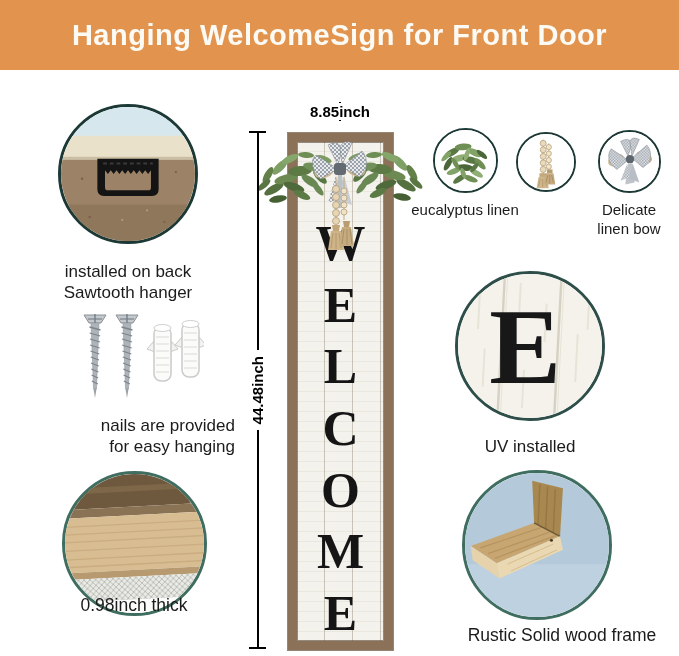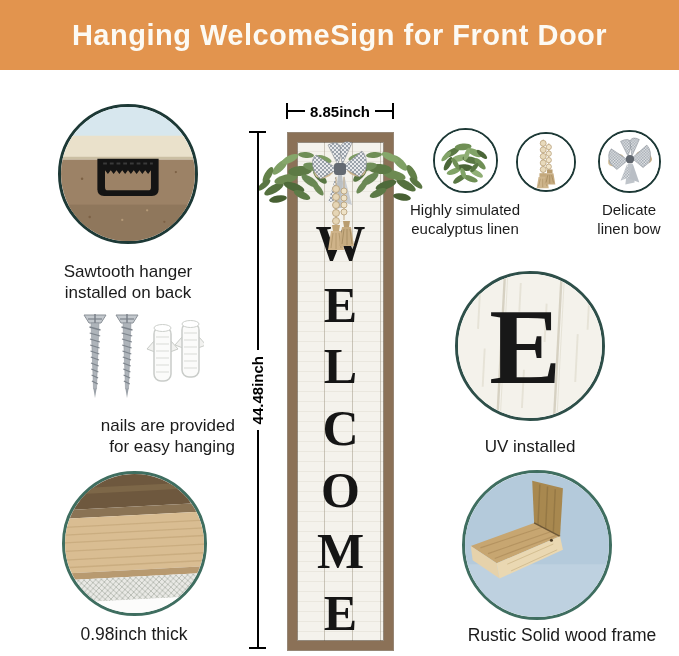--- a/index.html
+++ b/index.html
@@ -32,21 +32,21 @@
             repeating-linear-gradient(to bottom, rgba(255,255,255,0) 0 9px, rgba(205,198,182,.25) 9px 10px),
             #f4f2ec; }
   .letters { position:absolute; left:0; right:0; top:76px; bottom:3px;
              display:flex; flex-direction:column; justify-content:space-between; align-items:center;
              font-family:"Liberation Serif","DejaVu Serif",serif; font-weight:700; font-size:50px;
              line-height:1; color:#151515; }
   .decor { position:absolute; left:254px; top:129px; width:172px; height:122px; }
 
   
   .h-dim { position:absolute; left:286px; top:102px; width:108px; height:18px;
-           display:flex; align-items:center; color:#000; }
+           display:flex; align-items:center; color:#000;flex-direction:column; }
   .h-dim .cap { width:2px; height:16px; background:#000; }
   .h-dim .ln { height:2px; background:#000; flex:1; }
   .h-dim .lbl { font-size:15px; font-weight:600; padding:0 5px; white-space:nowrap; }
 
   .v-dim { position:absolute; left:249px; top:131px; width:17px; height:518px;
            display:flex; flex-direction:column; align-items:center; color:#000; }
   .v-dim .cap { height:2px; width:17px; background:#000; }
   .v-dim .ln { width:2px; background:#000; flex:1; }
   .v-dim .lbl { writing-mode:vertical-rl; transform:rotate(180deg); font-size:15px; font-weight:600;
                 padding:6px 0; white-space:nowrap; }
@@ -72,22 +72,22 @@
       <circle cx="30" cy="115" r="1.3" fill="#7c6145"></circle>
         <circle cx="108" cy="120" r="1.2" fill="#7c6145"></circle>
       <circle cx="64" cy="118" r="1.2" fill="#b59a78"></circle>
         <circle cx="90" cy="108" r="1.2" fill="#b59a78"></circle>
       <path d="M38,54 L102,54 L102,86 Q102,93 95,93 L45,93 Q38,93 38,86 Z" fill="#141414"></path>
       <path d="M46,84 L46,66 L49,70 L52,66 L55,70 L58,66 L61,70 L64,66 L67,70 L70,66 L73,70 L76,66 L79,70 L82,66 L85,70 L88,66 L91,70 L94,66 L94,84 Q94,87 91,87 L49,87 Q46,87 46,84 Z" fill="#9c8266"></path>
       <line x1="44" y1="59" x2="96" y2="59" stroke="#4a4a4a" stroke-width="2" stroke-dasharray="4 3" opacity=".7"></line>
     </svg>
   </div>
   <div class="caption" style="left:28px; top:261px; width:200px;">
+    <span>installed on back</span>
     <span>Sawtooth hanger</span>
-    <span>installed on back</span>
   </div>
 
   <div style="position:absolute; left:70px; top:305px; width:134px; height:102px;">
     <svg viewBox="0 0 134 102">
       <g transform="translate(14,4)">
         <polygon points="0,6 22,6 17,14 5,14" fill="#c3c8cd" stroke="#8a9097" stroke-width="1"></polygon>
         <line x1="11" y1="5" x2="11" y2="14" stroke="#7b828a" stroke-width="1.5"></line>
         <line x1="4" y1="10" x2="18" y2="10" stroke="#7b828a" stroke-width="1.2"></line>
         <polygon points="7,14 15,14 12.5,80 9.5,80" fill="#aeb4ba" stroke="#868d94" stroke-width=".5"></polygon>
         <path d="M5.5,18 L16.5,21 M5.7,24 L16.2,27 M6,30 L15.9,33 M6.2,36 L15.6,39 M6.5,42 L15.3,45 M6.8,48 L15,51 M7,54 L14.7,57 M7.3,60 L14.4,63 M7.6,66 L14.1,69 M7.9,72 L13.8,75" stroke="#7d848c" stroke-width="1.3"></path>
@@ -135,21 +135,21 @@
         <rect x="-10" y="12" width="165" height="6" fill="#7d6748"></rect>
         <rect x="-10" y="34" width="165" height="9" fill="#8a7354"></rect>
         <rect x="-10" y="43" width="165" height="57" fill="#d9bd92"></rect>
         <path d="M-10,52 L155,52 M-10,60 L155,60 M-10,68 L155,68 M-10,77 L155,77 M-10,86 L155,86 M-10,94 L155,94" stroke="#c6a97c" stroke-width="1.4" opacity=".8"></path>
         <rect x="-10" y="100" width="165" height="7" fill="#b89a70"></rect>
         <rect x="-10" y="107" width="165" height="24" fill="url(#mesh)"></rect>
         <rect x="-10" y="131" width="165" height="20" fill="#fcfcfb"></rect>
       </g>
     </svg>
   </div>
-  <div class="caption" style="left:34px; top:624px; width:200px; font-size:17.5px;">
+  <div class="caption" style="left:34px; top:595px; width:200px; font-size:17.5px;">
     <span>0.98inch thick</span>
   </div>
 
   <div class="sign">
     <div class="letters">
       <span>W</span>
       <span>E</span>
       <span>L</span>
       <span>C</span>
       <span>O</span>
@@ -321,21 +321,20 @@
       <path d="M30,26 L22,10 Q31,5 34,12 Z" fill="url(#plaid2)" stroke="#7a8088" stroke-width=".5"></path>
       <path d="M34,26 L42,8 Q34,4 32,10 Z" fill="url(#plaid2)" stroke="#7a8088" stroke-width=".5"></path>
       <polygon points="30,34 27,56 37,54 35,34" fill="#a9b0b8" opacity=".75"></polygon>
       <path d="M29,34 L22,52 L32,48 Z" fill="url(#plaid2)"></path>
       <path d="M35,34 L42,54 L31,50 Z" fill="#b9bec5"></path>
       <circle cx="32" cy="29" r="4.5" fill="#5f656d"></circle>
     </svg>
   </div>
 
   <div class="caption-sm" style="left:402px; top:200px; width:126px;">
-    <span>Highly simulated</span>
     <span>eucalyptus linen</span>
   </div>
   <div class="caption-sm" style="left:570px; top:200px; width:118px;">
     <span>Delicate</span>
     <span>linen bow</span>
   </div>
 
   <div class="circle b-uvc" style="left:455px; top:271px; width:150px; height:150px;">
     <svg viewBox="0 0 150 150">
       <rect width="150" height="150" fill="#f4f2eb"></rect>

